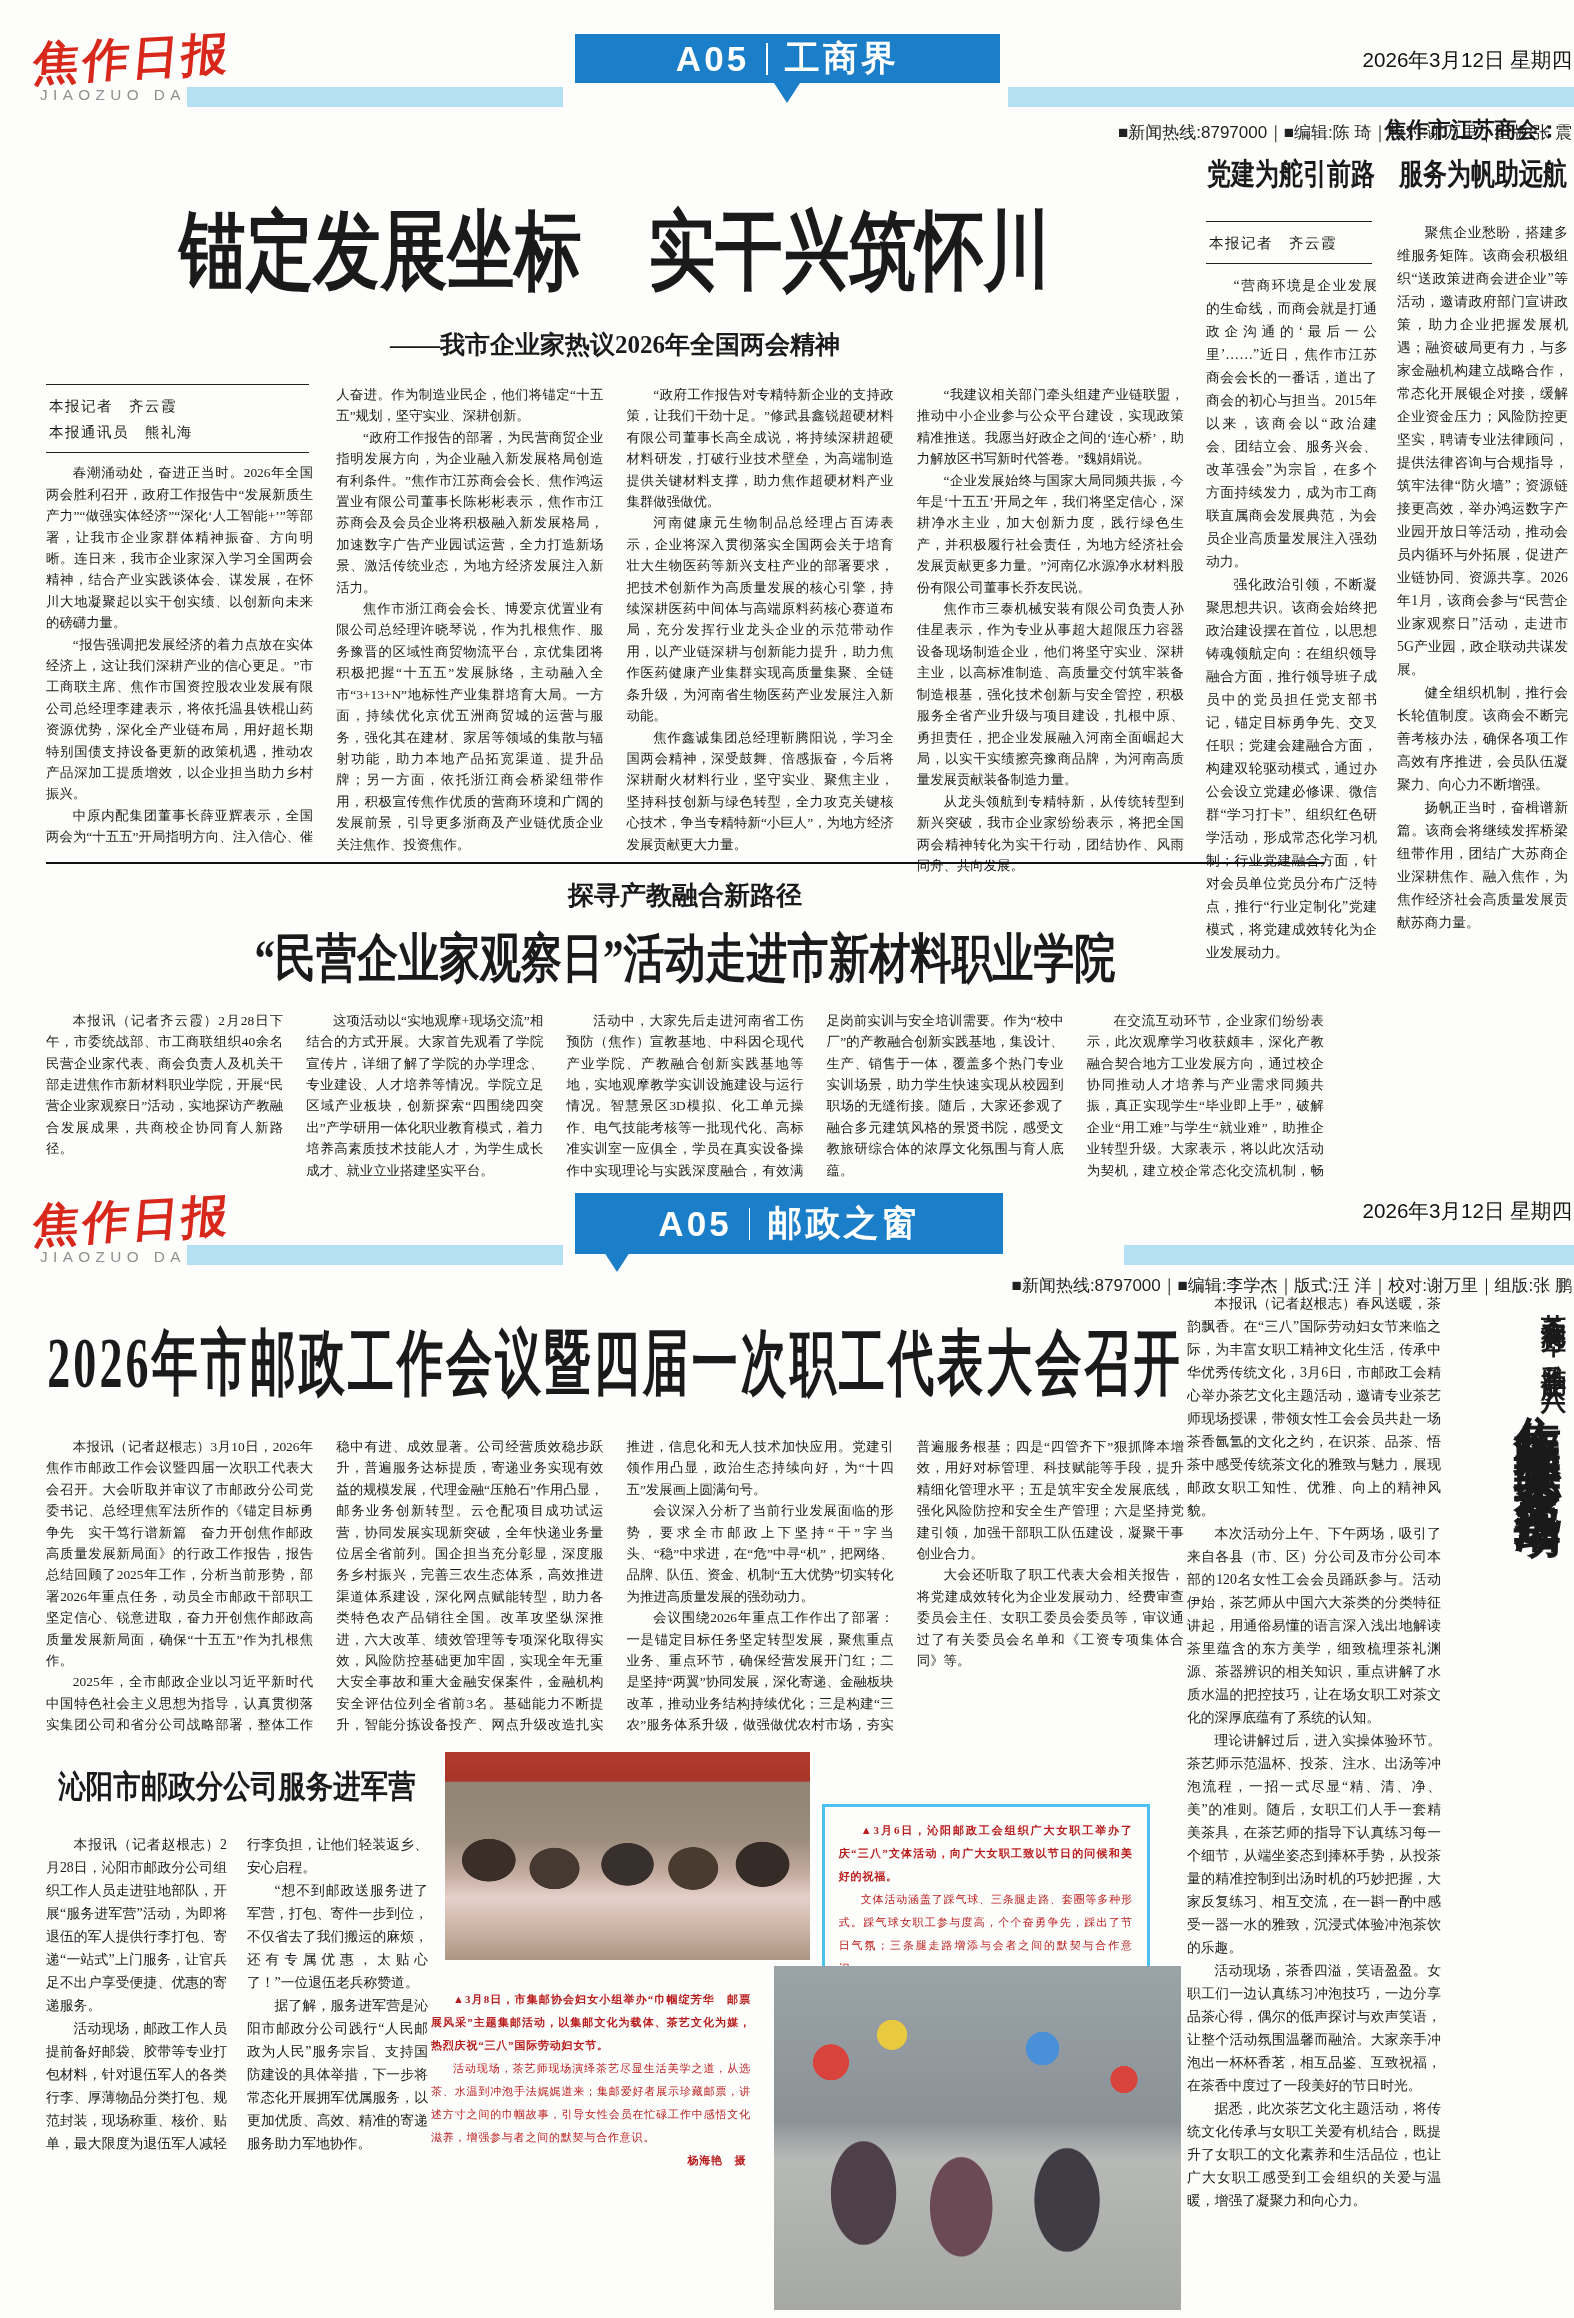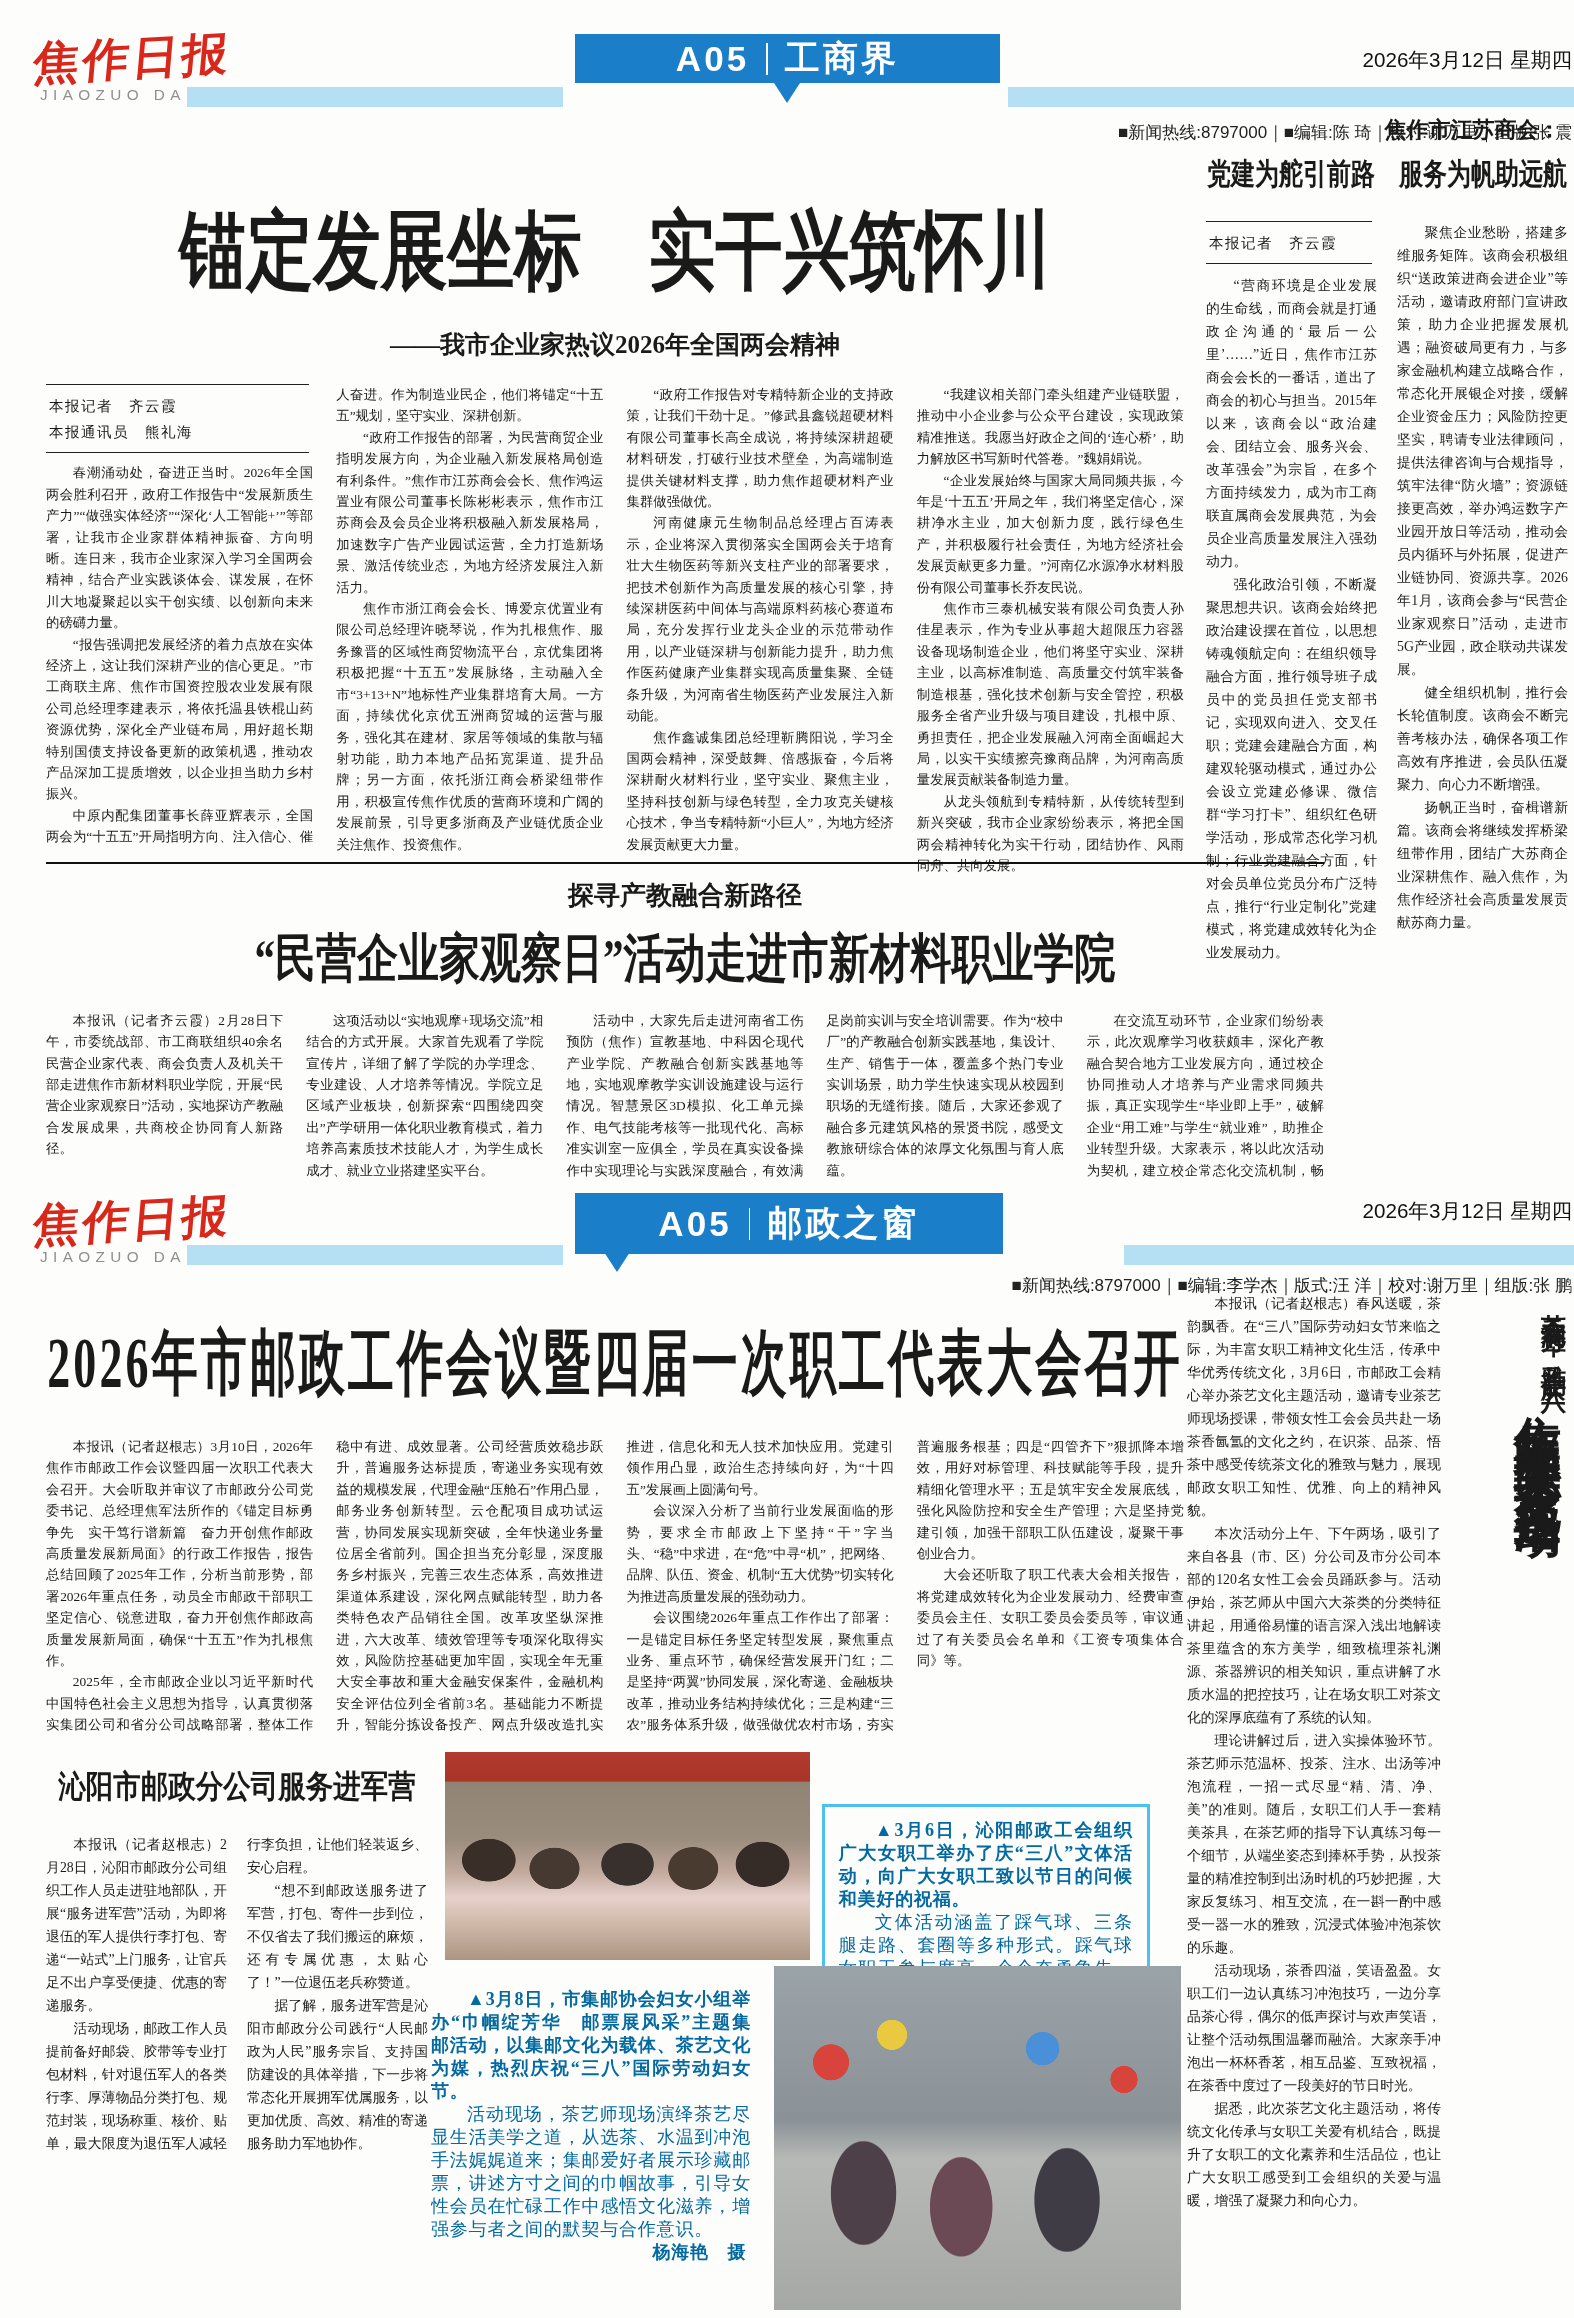--- a/index.html
+++ b/index.html
@@ -46,21 +46,21 @@
   .photo2{background:
       radial-gradient(circle 18.3px at 14% 28%, #d8443c 97%, transparent),
       radial-gradient(circle 15.3px at 29% 20%, #e9c93f 97%, transparent),
       radial-gradient(circle 17px at 66% 24%, #4a90d9 97%, transparent),
       radial-gradient(circle 13.8px at 86% 33%, #d8443c 97%, transparent),
       radial-gradient(ellipse 46px 73px at 22% 66%, #4d4049 70%, transparent 72%),
       radial-gradient(ellipse 44px 70px at 46% 70%, #6b4a55 70%, transparent 72%),
       radial-gradient(ellipse 46px 73px at 72% 68%, #3f3c46 70%, transparent 72%),
       linear-gradient(180deg,#9aa3a8 0%,#8b9297 45%,#b7b9b6 56%,#a6a8a5 100%);}
   
-  .caption{font-size:18px;line-height:23px;text-align:justify;color:#0369a1;letter-spacing:0.8px;overflow:hidden;}
+  .caption{font-size:11px;line-height:23px;text-align:justify;color:#b91c1c;letter-spacing:0.8px;overflow:hidden;}
   .caption p{margin:0;text-indent:2em;}
   .caption .lead{font-weight:bold;}
   .credit{display:block;text-align:right;font-weight:bold;padding-right:4.6px;}
   .capbox{border:3.8px solid #4cc0ee;padding:12.2px 13.8px;}
   .qy-headline{font-size:27.5px;font-weight:900;text-align:center;transform:scaleY(1.15);transform-origin:center top;white-space:nowrap;}
 </style>
 </head>
 <body>
 
 <div class="sheet">
@@ -104,21 +104,21 @@
   </div>
 
   <div style="position:absolute;left:1206px;top:115px;width:362px;">
     <div class="cham-kicker">焦作市江苏商会：</div>
     <div class="cham-headline">党建为舵引前路　服务为帆助远航</div>
     <div class="bodytext" style="margin-top:35px;columns:2;column-gap:20px;height:910px;font-size:13.8px;line-height:23px;">
       <div class="byline-box">
         <div>本报记者　齐云霞</div>
       </div>
     <p>“营商环境是企业发展的生命线，而商会就是打通政企沟通的‘最后一公里’……”近日，焦作市江苏商会会长的一番话，道出了商会的初心与担当。2015年以来，该商会以“政治建会、团结立会、服务兴会、改革强会”为宗旨，在多个方面持续发力，成为市工商联直属商会发展典范，为会员企业高质量发展注入强劲动力。</p>
-        <p>强化政治引领，不断凝聚思想共识。该商会始终把政治建设摆在首位，以思想铸魂领航定向：在组织领导融合方面，推行领导班子成员中的党员担任党支部书记，实现双向进入、交叉任职；党建会建融合方面，构建双轮驱动模式，通过办公会设立党建必修课、微信群“学习打卡”、组织红色研学活动，形成常态化学习机制；行业党建融合方面，针对会员单位党员分布广泛特点，推行“行业定制化”党建模式，将党建成效转化为企业发展动力。</p>
+        <p>强化政治引领，不断凝聚思想共识。该商会始终把政治建设摆在首位，以思想铸魂领航定向：在组织领导融合方面，推行领导班子成员中的党员担任党支部书记，锚定目标勇争先、交叉任职；党建会建融合方面，构建双轮驱动模式，通过办公会设立党建必修课、微信群“学习打卡”、组织红色研学活动，形成常态化学习机制；行业党建融合方面，针对会员单位党员分布广泛特点，推行“行业定制化”党建模式，将党建成效转化为企业发展动力。</p>
         <p>聚焦企业愁盼，搭建多维服务矩阵。该商会积极组织“送政策进商会进企业”等活动，邀请政府部门宣讲政策，助力企业把握发展机遇；融资破局更有力，与多家金融机构建立战略合作，常态化开展银企对接，缓解企业资金压力；风险防控更坚实，聘请专业法律顾问，提供法律咨询与合规指导，筑牢法律“防火墙”；资源链接更高效，举办鸿运数字产业园开放日等活动，推动会员内循环与外拓展，促进产业链协同、资源共享。2026年1月，该商会参与“民营企业家观察日”活动，走进市5G产业园，政企联动共谋发展。</p>
         <p>健全组织机制，推行会长轮值制度。该商会不断完善考核办法，确保各项工作高效有序推进，会员队伍凝聚力、向心力不断增强。</p>
         <p>扬帆正当时，奋楫谱新篇。该商会将继续发挥桥梁纽带作用，团结广大苏商企业深耕焦作、融入焦作，为焦作经济社会高质量发展贡献苏商力量。</p>
       </div>
   </div>
 
   <div class="rule" style="left:46px;top:862px;width:1278px;height:2.3px;"></div>
 
   <div style="position:absolute;left:46px;top:878px;width:1278px;">
     <div class="kicker" style="font-size:26px;">探寻产教融合新路径</div>

